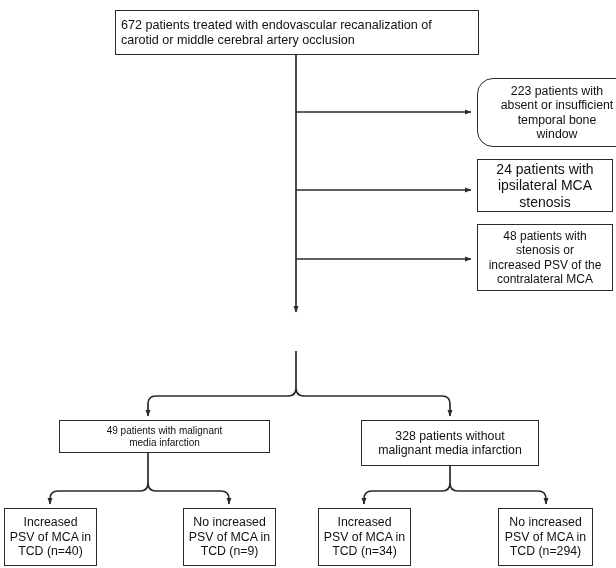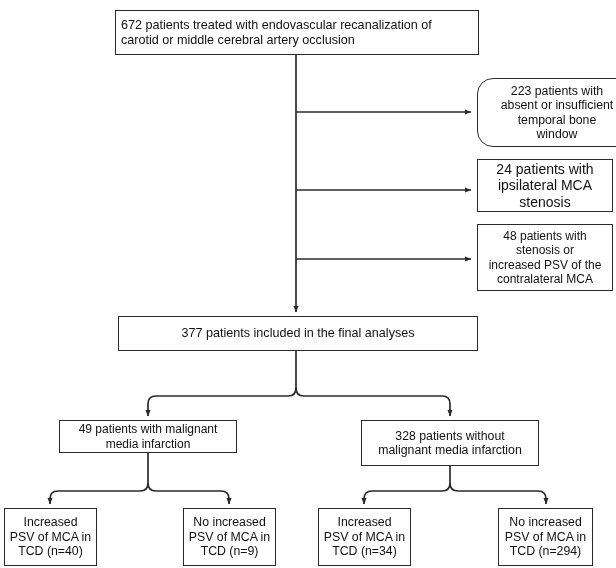--- a/index.html
+++ b/index.html
@@ -65,22 +65,22 @@
   #node-excl-3 {
     left: 477px; top: 224px; width: 136px; height: 67px;
     font-size: 12px;
     align-items: center;
   }
   #node-included {
     left: 118px; top: 316px; width: 360px; height: 35px;
     font-size: 12.6px;
   }
   #node-malignant {
-    left: 59px; top: 420px; width: 178px; height: 33px;
-    font-size: 12px;
+    left: 59px; top: 420px; width: 211px; height: 33px;
+    font-size: 10px;
   }
   #node-nonmalignant {
     left: 361px; top: 420px; width: 178px; height: 46px;
     font-size: 12.3px;
   }
   #node-leaf-1 {
     left: 4px; top: 508px; width: 93px; height: 58px;
     font-size: 12.3px;
   }
   #node-leaf-2 {
@@ -145,23 +145,20 @@
 stenosis</span>
   </div>
 
   <div class="node" id="node-excl-3">
     <span class="node-text">48 patients with
 stenosis or
 increased PSV of the
 contralateral MCA</span>
   </div>
 
-  <div class="node" id="node-included">
-    <span class="node-text">377 patients included in the final analyses</span>
-  </div>
 
   <div class="node" id="node-malignant">
     <span class="node-text">49 patients with malignant
 media infarction</span>
   </div>
 
   <div class="node" id="node-nonmalignant">
     <span class="node-text">328 patients without
 malignant media infarction</span>
   </div>

